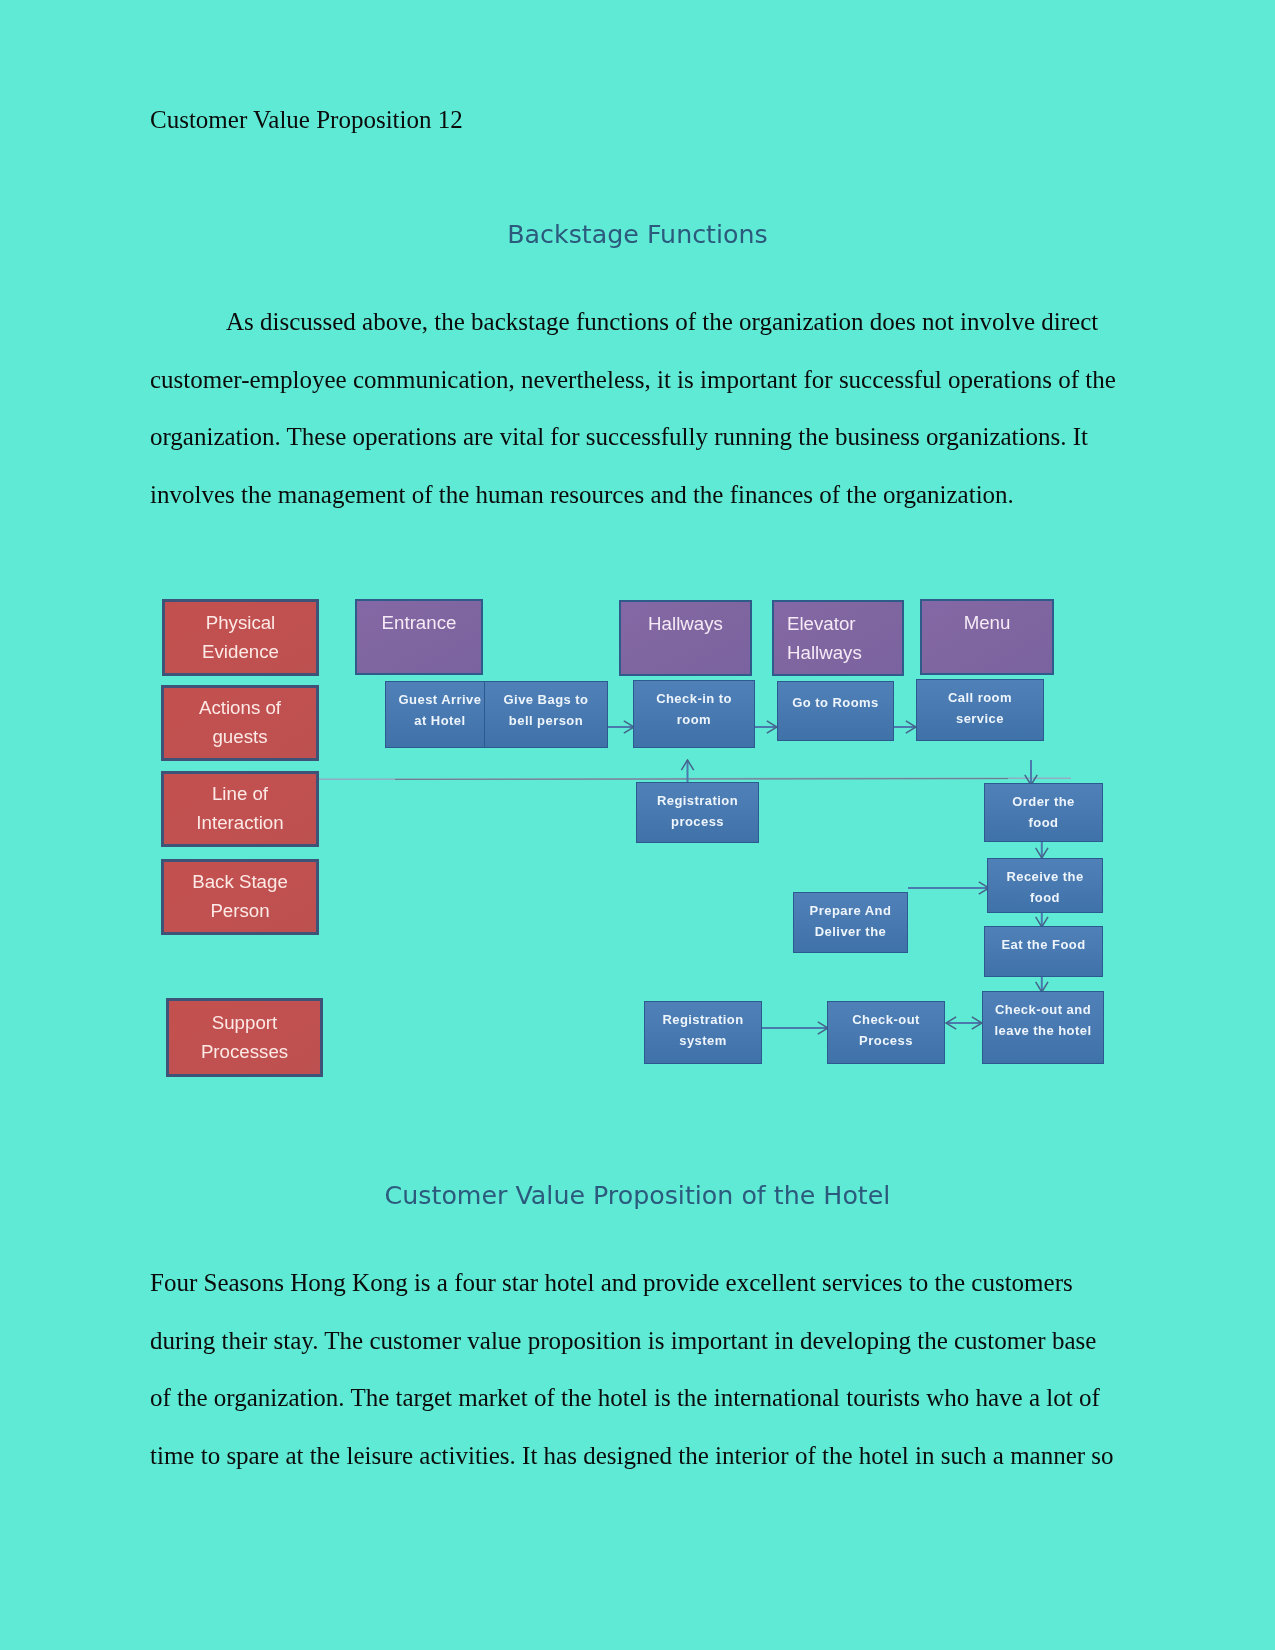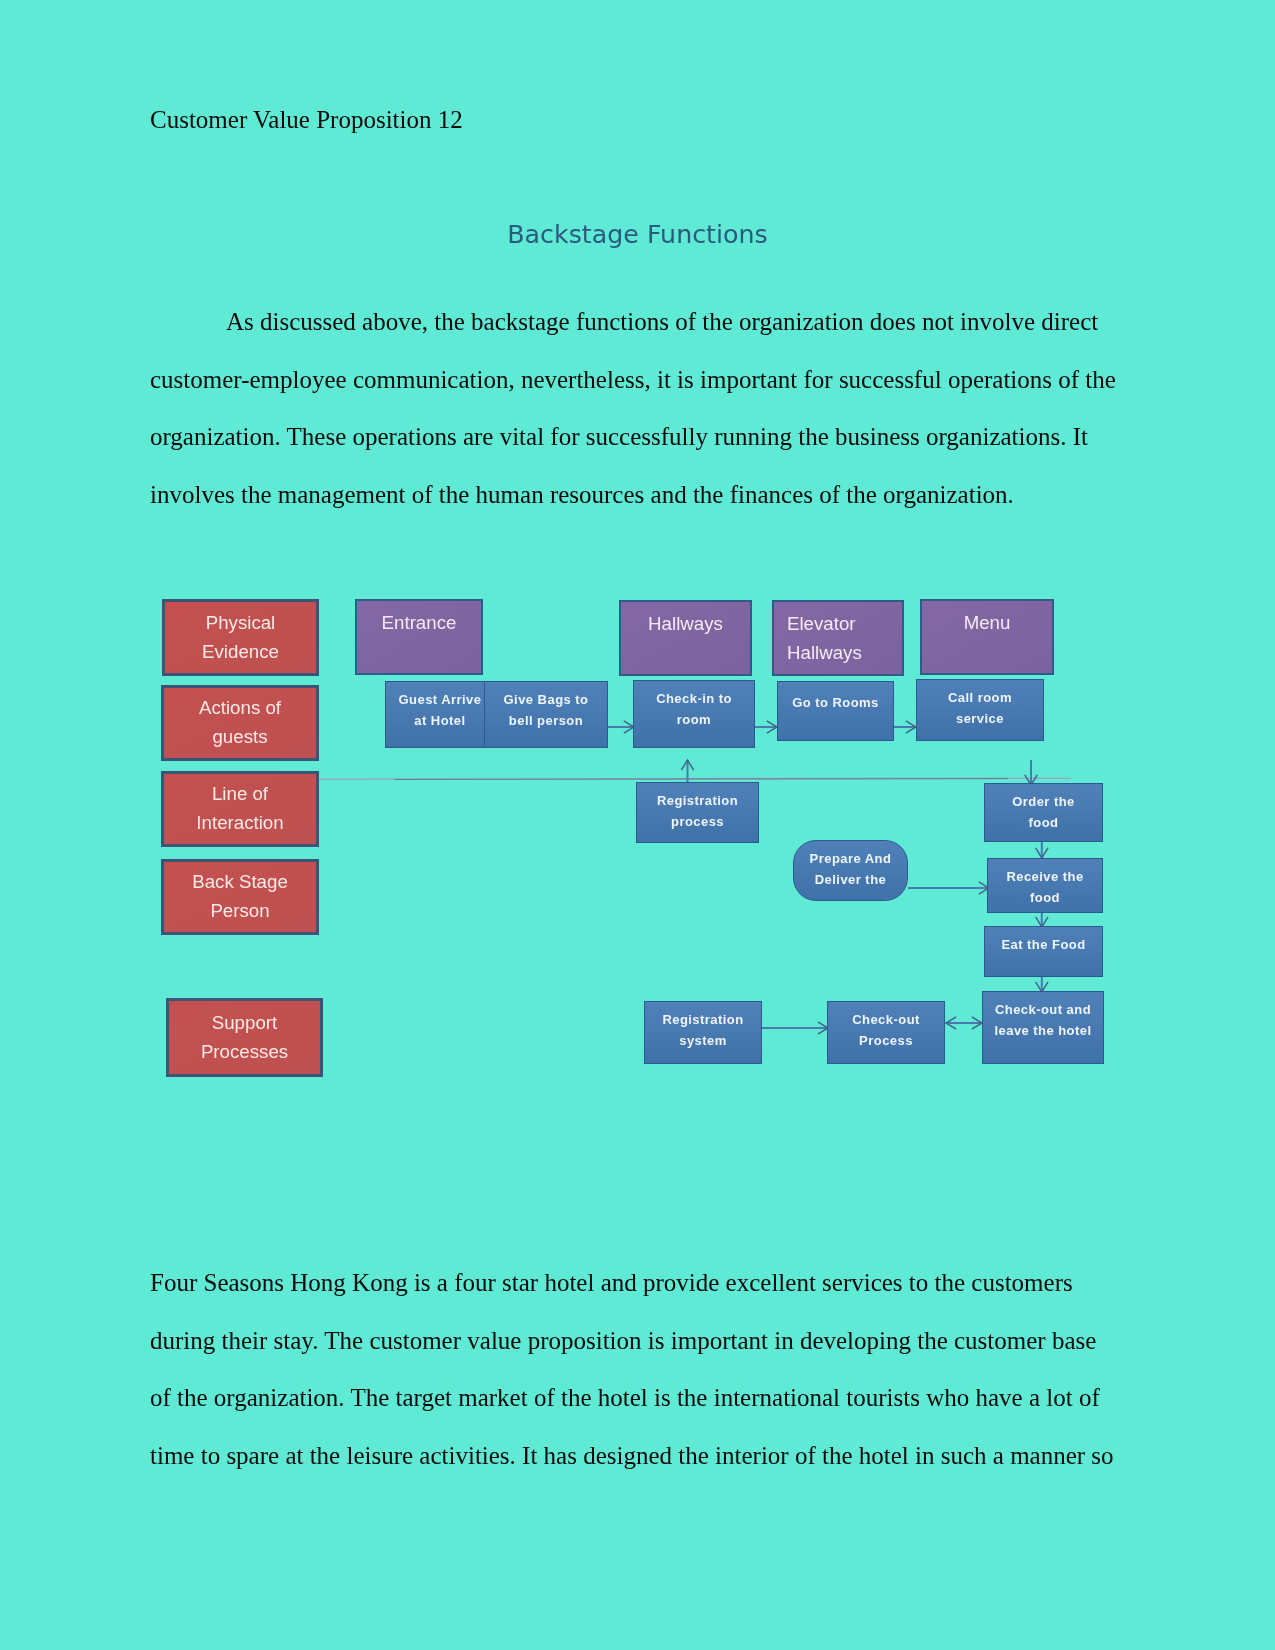--- a/index.html
+++ b/index.html
@@ -111,35 +111,36 @@
     <div class="bx blu" style="left:916px;top:679px;width:128px;height:62px;">
         <span>Call room<br>service</span>
       </div>
 
     <div class="bx blu" style="left:636px;top:782px;width:123px;height:61px;">
         <span>Registration<br>process</span>
       </div>
     <div class="bx blu" style="left:984px;top:783px;width:119px;height:59px;">
         <span>Order the<br>food</span>
       </div>
-    <div class="bx blu" style="left:793px;top:840px;width:115px;height:61px;border-radius:23px;">
+    <div class="bx blu" style="left:793px;top:892px;width:115px;height:61px;">
         <span>Prepare And<br>Deliver the</span>
       </div>
     <div class="bx blu" style="left:987px;top:858px;width:116px;height:55px;">
         <span>Receive the<br>food</span>
       </div>
     <div class="bx blu" style="left:984px;top:926px;width:119px;height:51px;">
         <span>Eat the Food</span>
       </div>
 
     <div class="bx blu" style="left:644px;top:1001px;width:118px;height:63px;">
         <span>Registration<br>system</span>
       </div>
     <div class="bx blu" style="left:827px;top:1001px;width:118px;height:63px;">
         <span>Check-out<br>Process</span>
       </div>
     <div class="bx blu" style="left:982px;top:991px;width:122px;height:73px;">
         <span>Check-out and<br>leave the hotel</span>
       </div>
   </div>
 
+  <div class="h1" style="top:1181px">Customer Value Proposition of the Hotel</div>
   <div class="para" style="top:1254px">Four Seasons Hong Kong is a four star hotel and provide excellent services to the customers during their stay. The customer value proposition is important in developing the customer base of the organization. The target market of the hotel is the international tourists who have a lot of time to spare at the leisure activities. It has designed the interior of the hotel in such a manner so</div>
 </div>
 
 </body></html>

